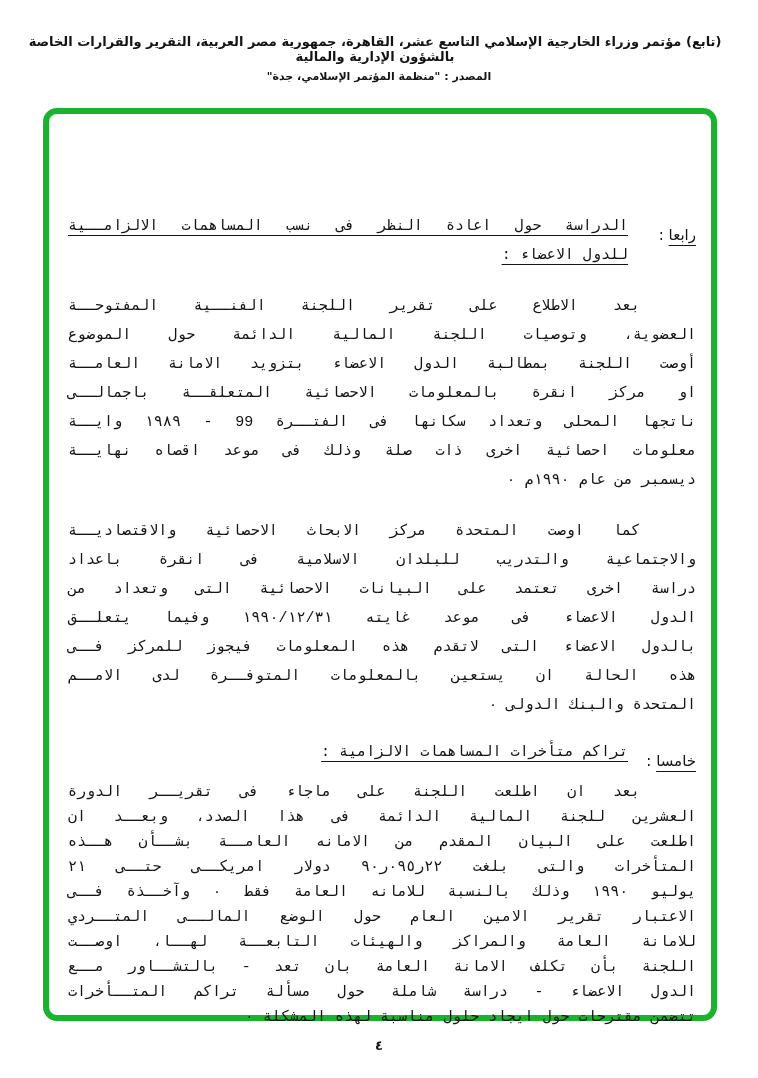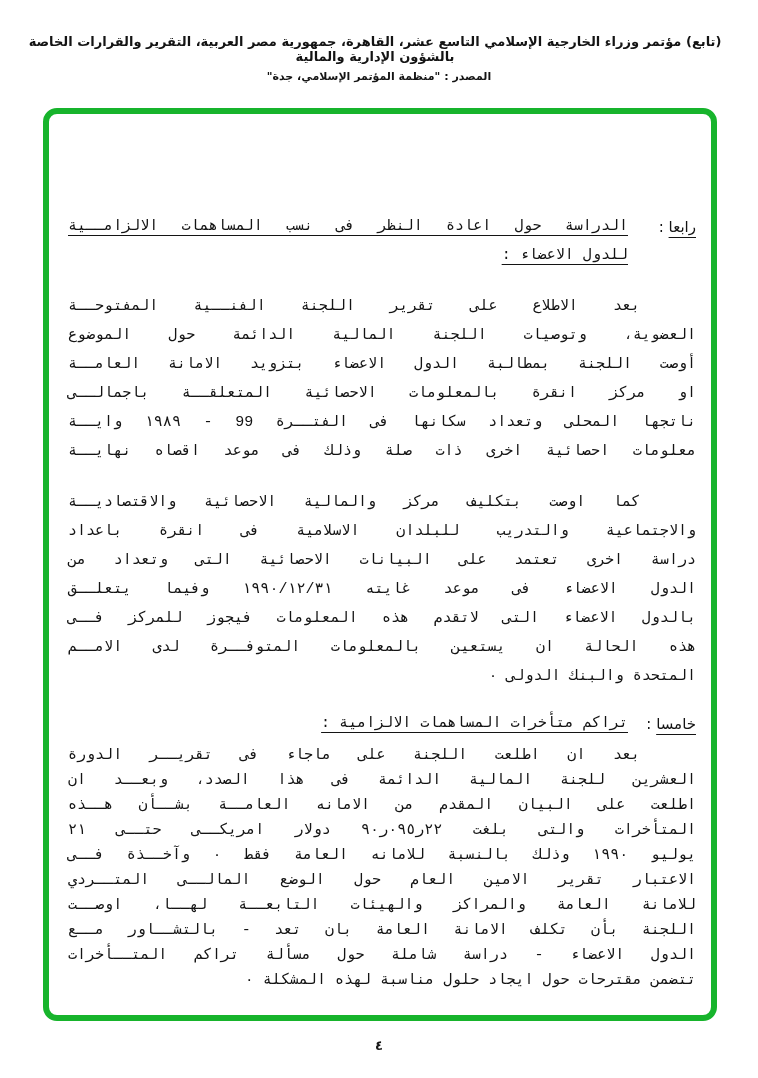--- a/index.html
+++ b/index.html
@@ -29,21 +29,21 @@
     border:6px solid #17b42c;
     border-radius:14px;
     background:#ffffff;
   }
   .content {
     position:absolute; top:212px; right:62px; left:68px;
   }
   .sec-head { display:flex; gap:12px; margin:0 0 6px 0; }
   .sec-label {
     white-space:nowrap; min-width:56px;
-    font-size:15px; line-height:30px;
+    font-size:15px; line-height:30px;margin-top:8px;
   }
   .sec-title { flex:1; font-size:15px; line-height:30px; }
   .u { text-decoration:underline; text-underline-offset:5px; text-decoration-thickness:1px; }
   .line {
     font-size:15px; line-height:29px;
     text-align:justify; text-align-last:justify;
     white-space:nowrap-off;
     font-family:Liberation Mono, monospace;
   }
   .rline { text-align:left; text-align-last:right; }
@@ -75,24 +75,25 @@
     </div>
   </div>
 
   <div class="para">
     <div class="line indent">بعد الاطلاع على تقرير اللجنة الفنــية المفتوحــة</div>
     <div class="line">العضوية، وتوصيات اللجنة المالية الدائمة حول الموضوع</div>
     <div class="line">أوصت اللجنة بمطالبة الدول الاعضاء بتزويد الامانة العامــة</div>
     <div class="line">او مركز انقرة بالمعلومات الاحصائية المتعلقــة باجمالــى</div>
     <div class="line">ناتجها المحلى وتعداد سكانها فى الفتــرة 99 - ١٩٨٩ وايــة</div>
     <div class="line">معلومات احصائية اخرى ذات صلة وذلك فى موعد اقصاه نهايــة</div>
+    <div class="line rline">ديسمبر من عام ١٩٩٠م ٠</div>
   </div>
 
   <div class="para">
-    <div class="line indent">كما اوصت بتكليف مركز والمالية الاحصائية والاقتصاديــة</div>
+    <div class="line indent">كما اوصت المتحدة مركز الابحاث الاحصائية والاقتصاديــة</div>
     <div class="line">والاجتماعية والتدريب للبلدان الاسلامية فى انقرة باعداد</div>
     <div class="line">دراسة اخرى تعتمد على البيانات الاحصائية التى وتعداد من</div>
     <div class="line">الدول الاعضاء فى موعد غايته ١٩٩٠/١٢/٣١ وفيما يتعلــق</div>
     <div class="line">بالدول الاعضاء التى لاتقدم هذه المعلومات فيجوز للمركز فــى</div>
     <div class="line">هذه الحالة ان يستعين بالمعلومات المتوفــرة لدى الامــم</div>
     <div class="line rline">المتحدة والبنك الدولى ٠</div>
   </div>
 
   <div class="sec2">
     <div class="sec-head">

